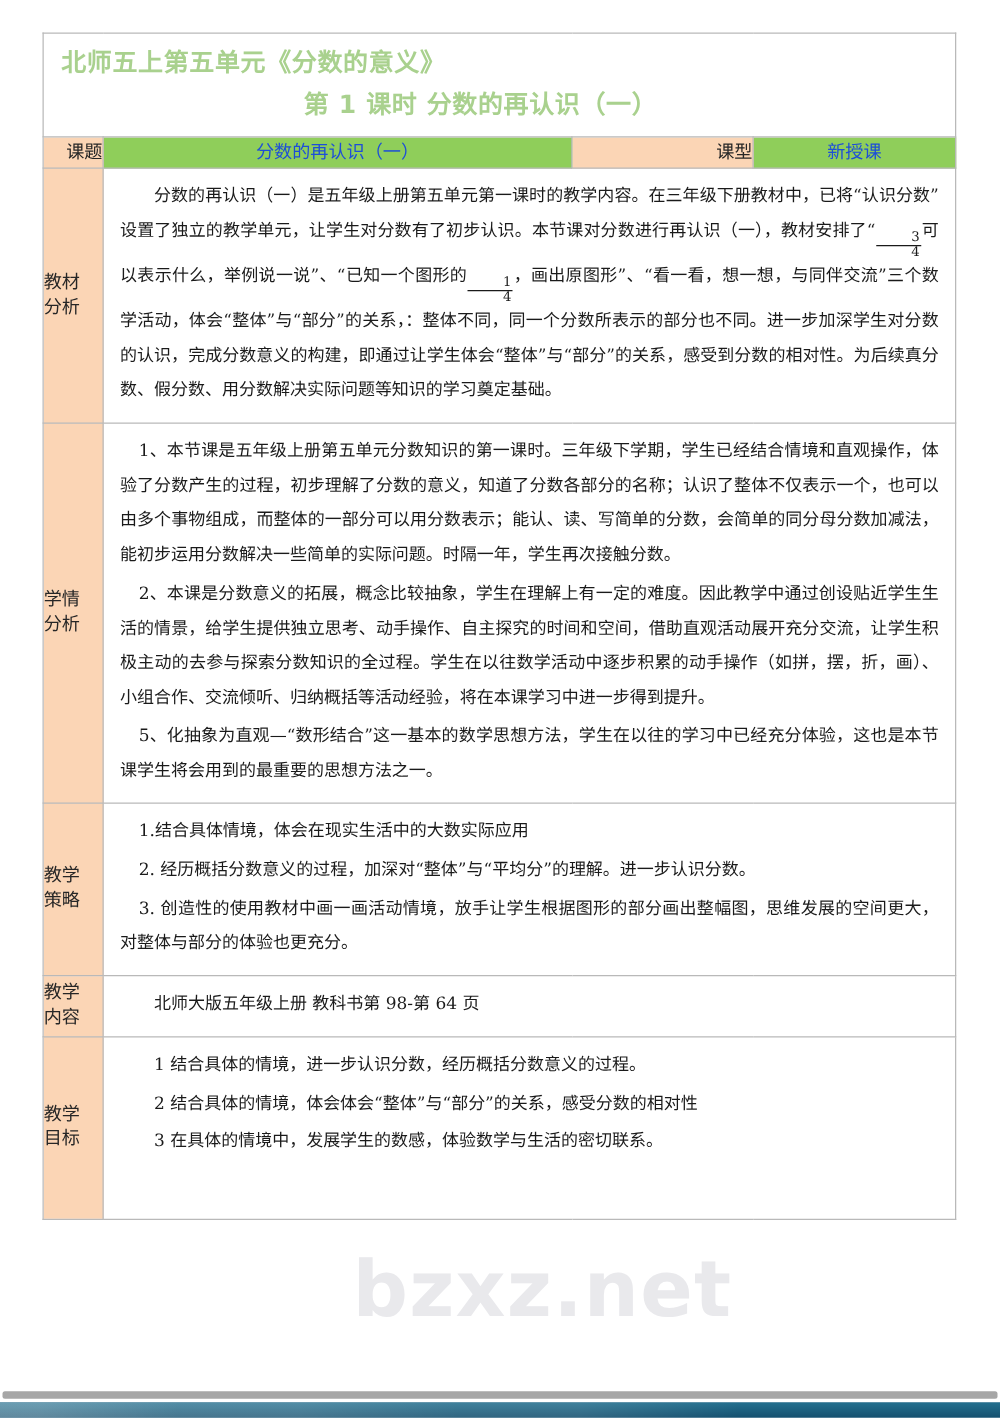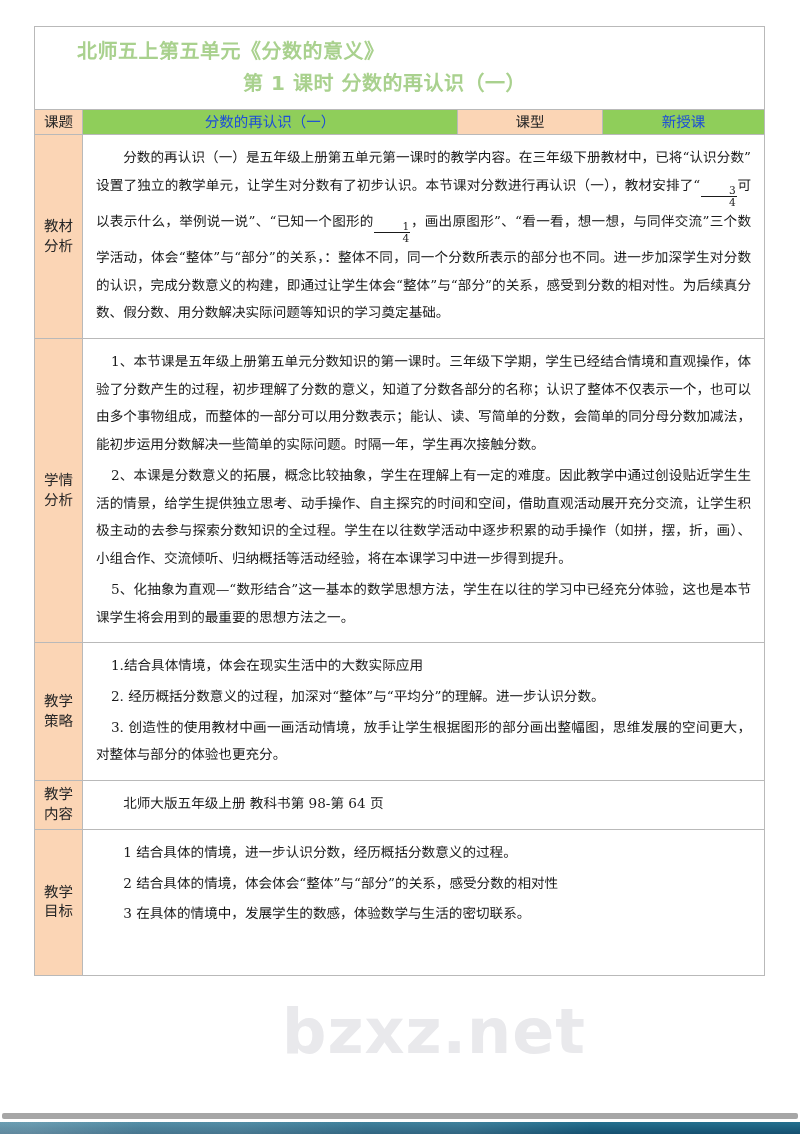--- a/index.html
+++ b/index.html
@@ -64,55 +64,54 @@
     background: #ffffff;
   }
   .title-line-1 {
     font-family: Liberation Sans, sans-serif;
     font-size: 20px;
     font-weight: bold;
     color: #a9d18e;
     text-align: left;
     line-height: 1.55;
     letter-spacing: 0.5px;
-    margin-left: 28px;
   }
   .title-line-2 {
     font-family: "DejaVu Sans", "Liberation Sans", sans-serif;
     font-size: 20px;
     font-weight: bold;
     color: #a9d18e;
     text-align: center;
     line-height: 1.6;
     letter-spacing: 0.5px;
     padding-right: 30px;
   }
 
   
   .hdr-label {
     background: #fbd5b5 !important;
-    text-align: center;
+    text-align: right;
     font-size: 14.5px;
     color: #262626;
     height: 24px;
     line-height: 24px;
   }
   .hdr-green {
     background: #8fce5a !important;
     text-align: center;
     font-size: 14.5px;
     color: #1d4ed8;
     height: 24px;
     line-height: 24px;
   }
 
   
   .side-label {
     background: #fbd5b5 !important;
-    text-align: center;
+    text-align: left;
     font-size: 14.5px;
     color: #262626;
     line-height: 1.35;
     width: 48px;
   }
   .side-label span { display: block; }
 
   
   .body-cell {
     padding: 6px 10px 8px 10px !important;

